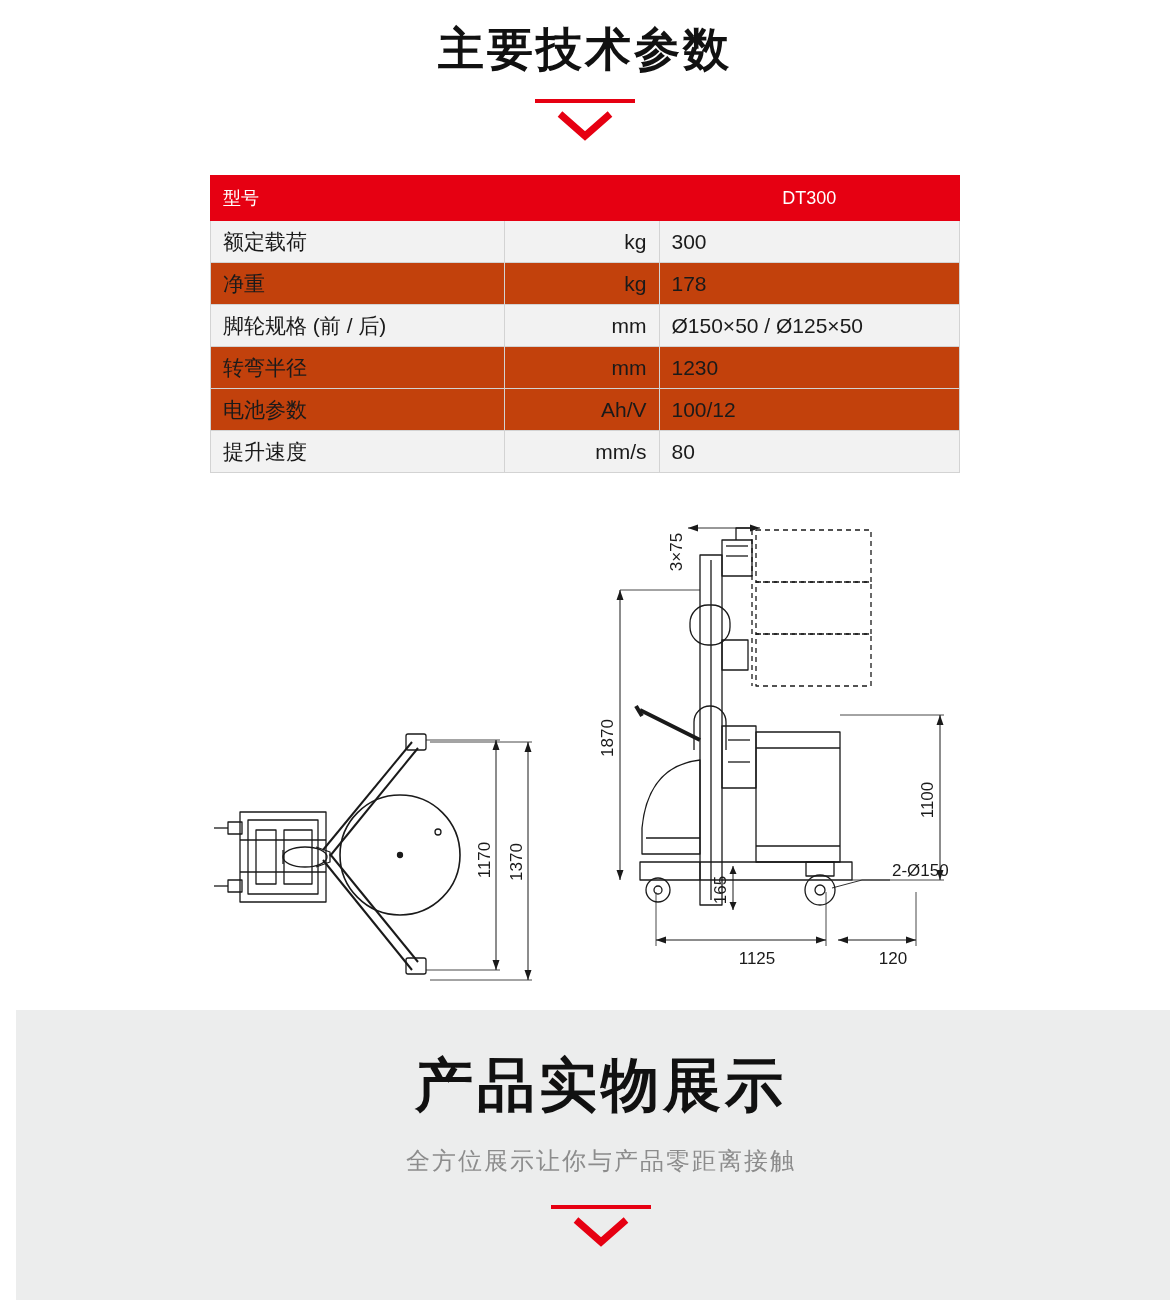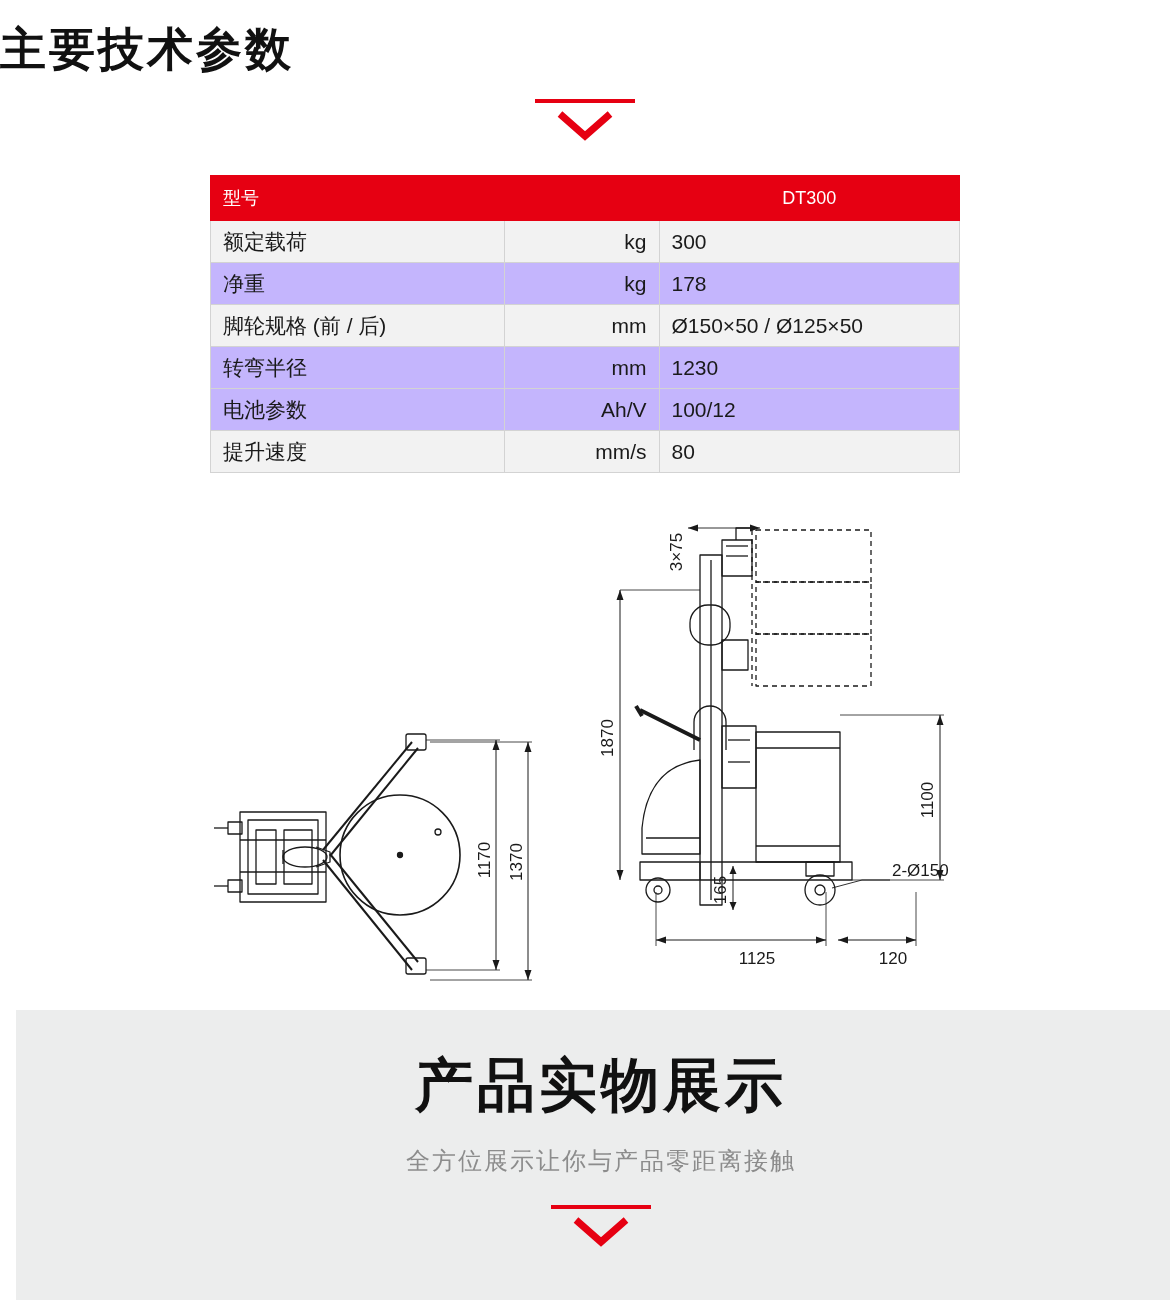--- a/index.html
+++ b/index.html
@@ -18,20 +18,21 @@
 
   
   .spec-section {
     position: relative;
     width: 1170px;
     height: 1010px;
     background: #ffffff;
   }
 
   .main-title {
+    text-align: center;
     font-size: 46px;
     font-weight: bold;
     letter-spacing: 3px;
     color: #111111;
     padding-top: 22px;
     line-height: 1.2;
   }
 
   .title-rule {
     width: 100px;
@@ -62,21 +63,21 @@
     vertical-align: middle;
   }
   table.spec tr.head td {
     background: #e60012;
     color: #ffffff;
     border: 1px solid #e60012;
     height: 44px;
     font-size: 18px;
   }
   table.spec tr.odd td { background: #f2f2f2; }
-  table.spec tr.even td { background: #c4b5fd; }
+  table.spec tr.even td { background: #c2410c; }
 
   td.c-name   { width: 300px; text-align: left; }
   td.c-unit   { width: 140px; text-align: right; padding-right: 14px; }
   td.c-value  { width: 300px; text-align: left; }
   tr.head td.c-model { text-align: left; }
   tr.head td.c-modelval { text-align: center; }
 
   
   .drawings {
     position: absolute;

